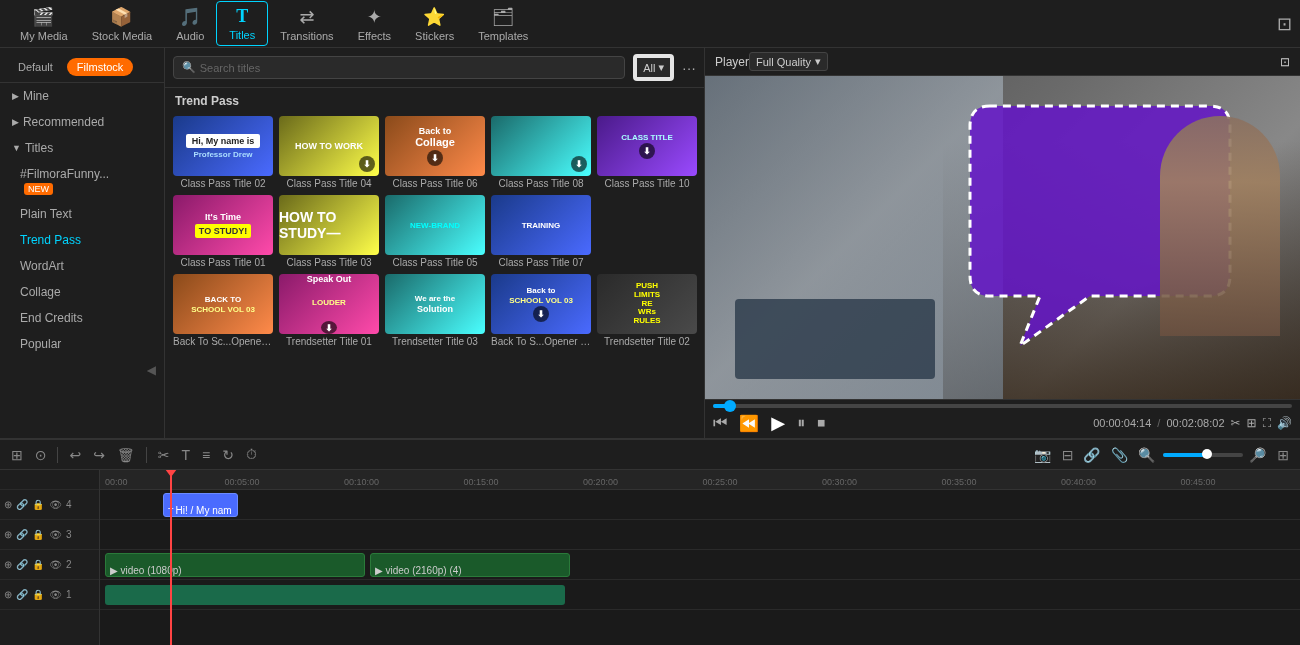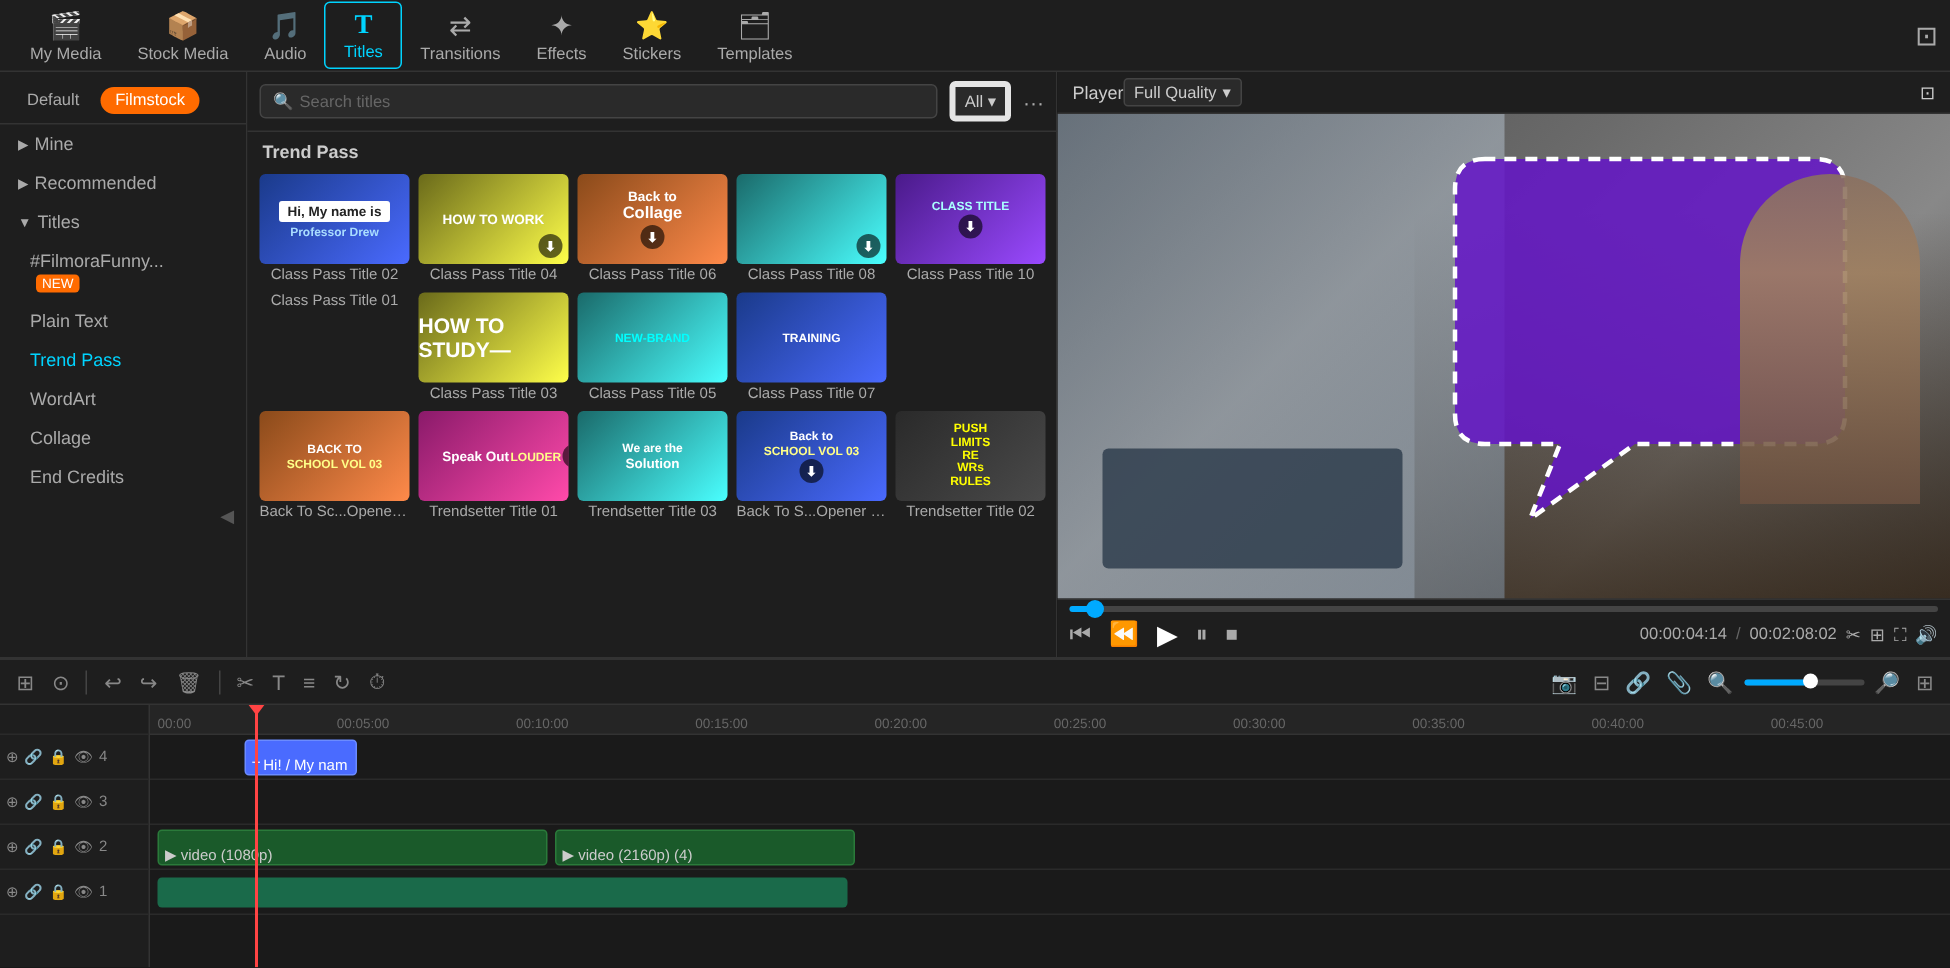--- a/index.html
+++ b/index.html
@@ -513,20 +513,21 @@
     </div>
     <div class="sidebar-item">
       <span>#FilmoraFunny...</span>
       <span class="new-badge">NEW</span>
     </div>
     <div class="sidebar-item">Plain Text</div>
     <div class="sidebar-item active">Trend Pass</div>
     <div class="sidebar-item">WordArt</div>
     <div class="sidebar-item">Collage</div>
     <div class="sidebar-item">End Credits</div>
+    <div class="sidebar-item">Popular</div>
     <div style="text-align:right;padding:6px 8px;">
       <span style="color:#555;cursor:pointer;font-size:12px;">◀</span>
     </div>
   </div>
 
   <div class="content-area">
     <div class="content-header">
       <div class="search-box">
         <span>🔍</span>
         <span style="color:#666;font-size:11px;">Search titles</span>
@@ -583,20 +584,26 @@
               <div style="color:#aff;font-size:8px;">CLASS TITLE</div>
               <div class="download-icon-overlay" style="position:static;">⬇</div>
             </div>
           </div>
           <div class="grid-label">Class Pass Title 10</div>
         </div>
       </div>
 
       <div class="grid-row">
         <div class="grid-item">
+          <div class="grid-thumb t-pink">
+            <div class="grid-thumb-inner" style="flex-direction:column;gap:2px;">
+              <div style="color:#fff;font-size:9px;">It's Time</div>
+              <div style="background:#ff0;color:#333;padding:2px 4px;font-size:9px;font-weight:bold;border-radius:2px;">TO STUDY!</div>
+            </div>
+          </div>
           <div class="grid-label">Class Pass Title 01</div>
         </div>
         <div class="grid-item">
           <div class="grid-thumb t-yellow">
             <div class="grid-thumb-inner">
               <div style="color:#fff;font-size:14px;font-weight:bold;">HOW TO STUDY—</div>
             </div>
           </div>
           <div class="grid-label">Class Pass Title 03</div>
         </div>
@@ -623,21 +630,21 @@
           <div class="grid-thumb t-orange">
             <div class="grid-thumb-inner" style="flex-direction:column;gap:1px;">
               <div style="color:#fff;font-size:8px;font-weight:bold;">BACK TO</div>
               <div style="color:#ff8;font-size:8px;">SCHOOL VOL 03</div>
             </div>
           </div>
           <div class="grid-label">Back To Sc...Opener 01</div>
         </div>
         <div class="grid-item">
           <div class="grid-thumb t-pink">
-            <div class="grid-thumb-inner" style="flex-direction:row;gap:1px;margin-left:14px;">
+            <div class="grid-thumb-inner" style="flex-direction:column;gap:14px;">
               <div style="color:#fff;font-size:9px;font-weight:bold;">Speak Out</div>
               <div style="color:#ff8;font-size:8px;">LOUDER</div>
               <div class="download-icon-overlay" style="position:static;">⬇</div>
             </div>
           </div>
           <div class="grid-label">Trendsetter Title 01</div>
         </div>
         <div class="grid-item">
           <div class="grid-thumb t-teal">
             <div class="grid-thumb-inner" style="flex-direction:column;gap:1px;">

